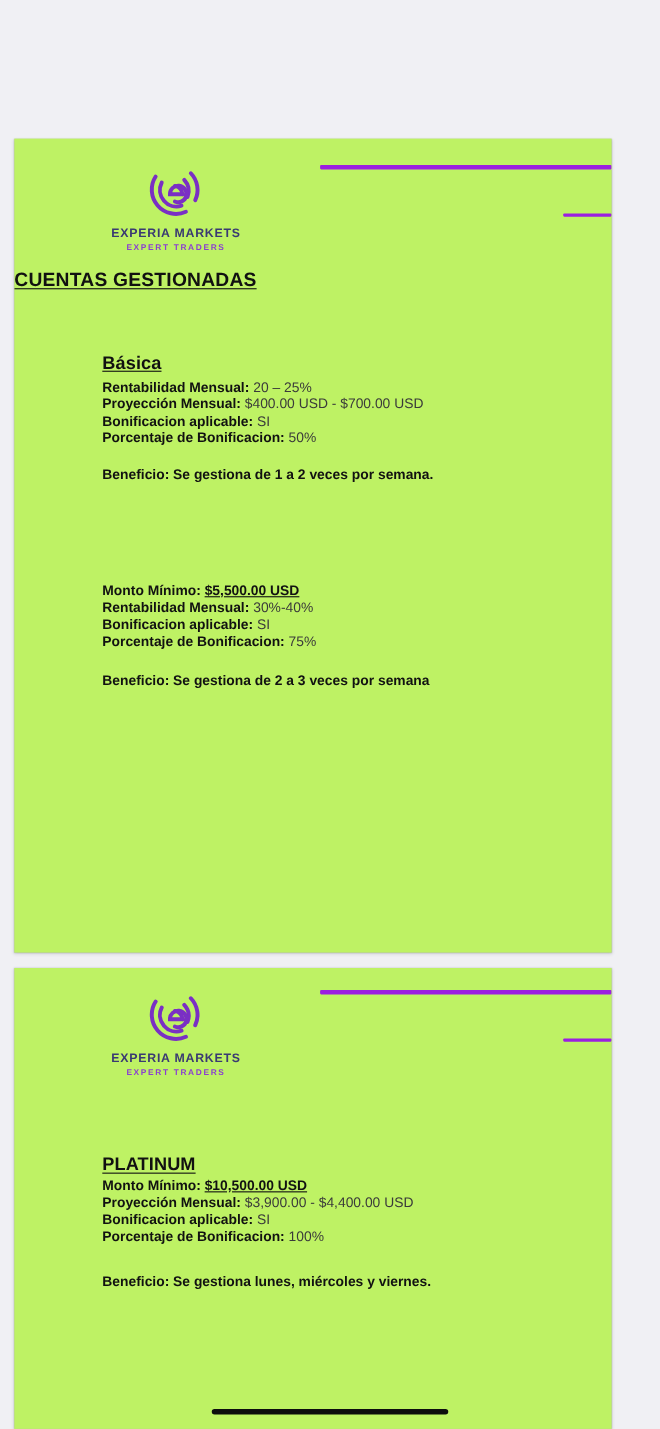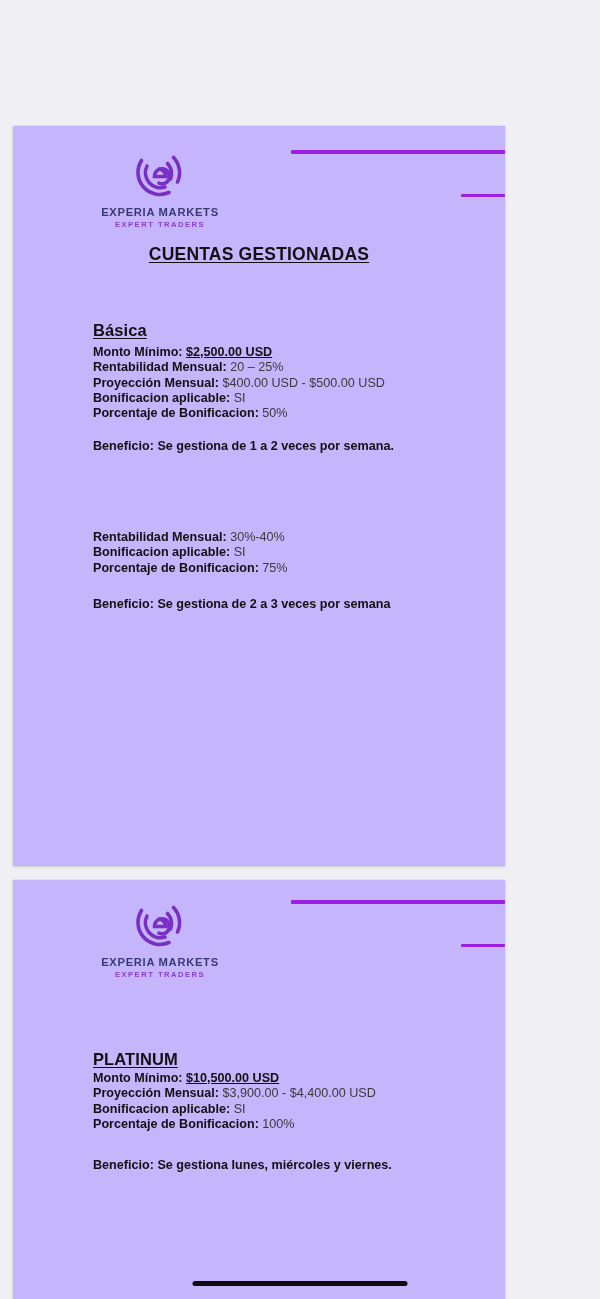--- a/index.html
+++ b/index.html
@@ -19,22 +19,22 @@
   .viewer {
     position: absolute;
     inset: 0;
     background: #f0f0f4;
   }
 
   
   .page {
     position: absolute;
     left: 13px;
-    width: 492px;
-    background: #c4b5fd;
+    width: 543px;
+    background: #bef264;
     box-shadow: 0 1px 3px rgba(60,60,80,0.18), 0 0 1px rgba(60,60,80,0.25);
     overflow: hidden;
   }
   #page-1 { top: 126px;  height: 740px; }
   #page-2 { top: 880px;  height: 419px; }
 
   
   .rule {
     position: absolute;
     background: #9b1fe0;
@@ -88,21 +88,21 @@
     margin-top: 1px;
     white-space: nowrap;
   }
 
   
   .doc-title {
     position: absolute;
     top: 118px;
     left: 0;
     right: 0;
-    text-align: center;
+    text-align: left;
     font-size: 17.5px;
     font-weight: bold;
     letter-spacing: 0.2px;
     color: #111111;
     text-decoration: underline;
     text-underline-offset: 2px;
   }
 
   
   .plan {
@@ -202,45 +202,45 @@
       <div class="logo-name">EXPERIA MARKETS</div>
       <div class="logo-tag">EXPERT TRADERS</div>
     </div>
 
     <div class="doc-title">CUENTAS GESTIONADAS</div>
 
     <div class="plan" id="plan-basica">
       <div class="plan-name">Básica</div>
       <ul class="spec-list">
         <li class="spec">
-          <span class="spec-label">Monto Mínimo:</span>
-          <span class="spec-value strong">$2,500.00 USD</span>
-        </li>
-        <li class="spec">
           <span class="spec-label">Rentabilidad Mensual:</span>
           <span class="spec-value">20 – 25%</span>
         </li>
         <li class="spec">
           <span class="spec-label">Proyección Mensual:</span>
-          <span class="spec-value">$400.00 USD - $500.00 USD</span>
+          <span class="spec-value">$400.00 USD - $700.00 USD</span>
         </li>
         <li class="spec">
           <span class="spec-label">Bonificacion aplicable:</span>
           <span class="spec-value">SI</span>
         </li>
         <li class="spec">
           <span class="spec-label">Porcentaje de Bonificacion:</span>
           <span class="spec-value">50%</span>
         </li>
       </ul>
       <div class="benefit" id="basica-benefit">Beneficio: Se gestiona de 1 a 2 veces por semana.</div>
     </div>
 
     <div class="plan" id="plan-swapfree">
       <ul class="spec-list">
+        <li class="spec">
+          <span class="spec-label">Monto Mínimo:</span>
+          <span class="spec-value strong">$5,500.00 USD</span>
+        </li>
         <li class="spec">
           <span class="spec-label">Rentabilidad Mensual:</span>
           <span class="spec-value">30%-40%</span>
         </li>
         <li class="spec">
           <span class="spec-label">Bonificacion aplicable:</span>
           <span class="spec-value">SI</span>
         </li>
         <li class="spec">
           <span class="spec-label">Porcentaje de Bonificacion:</span>

